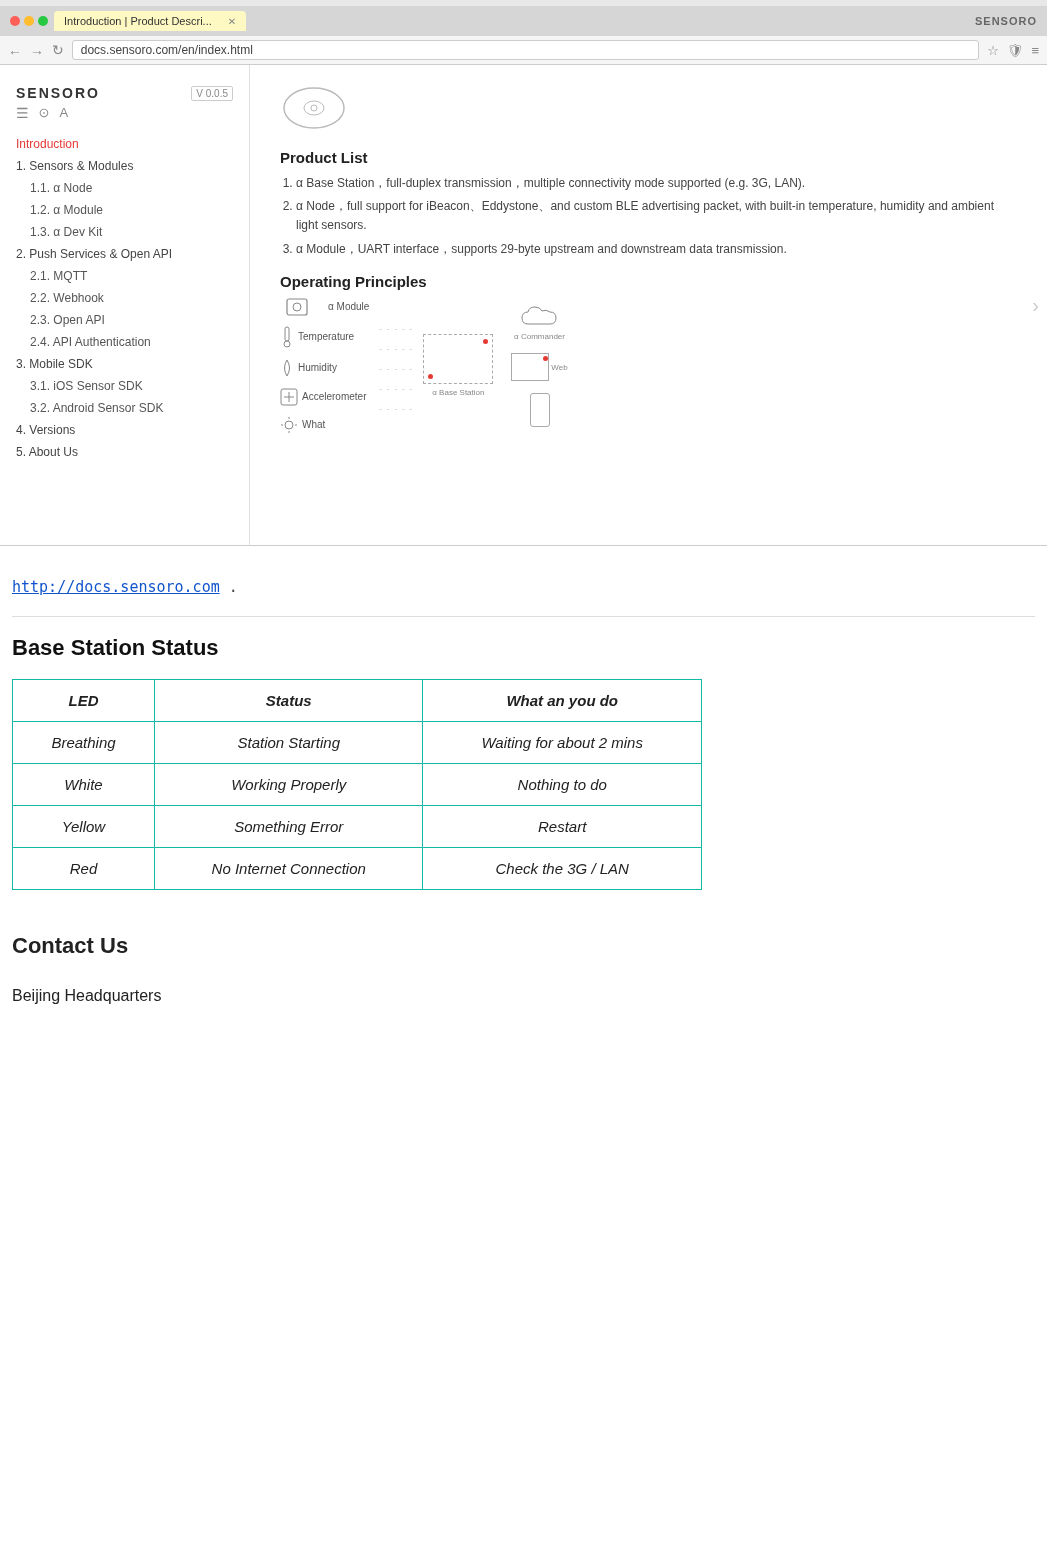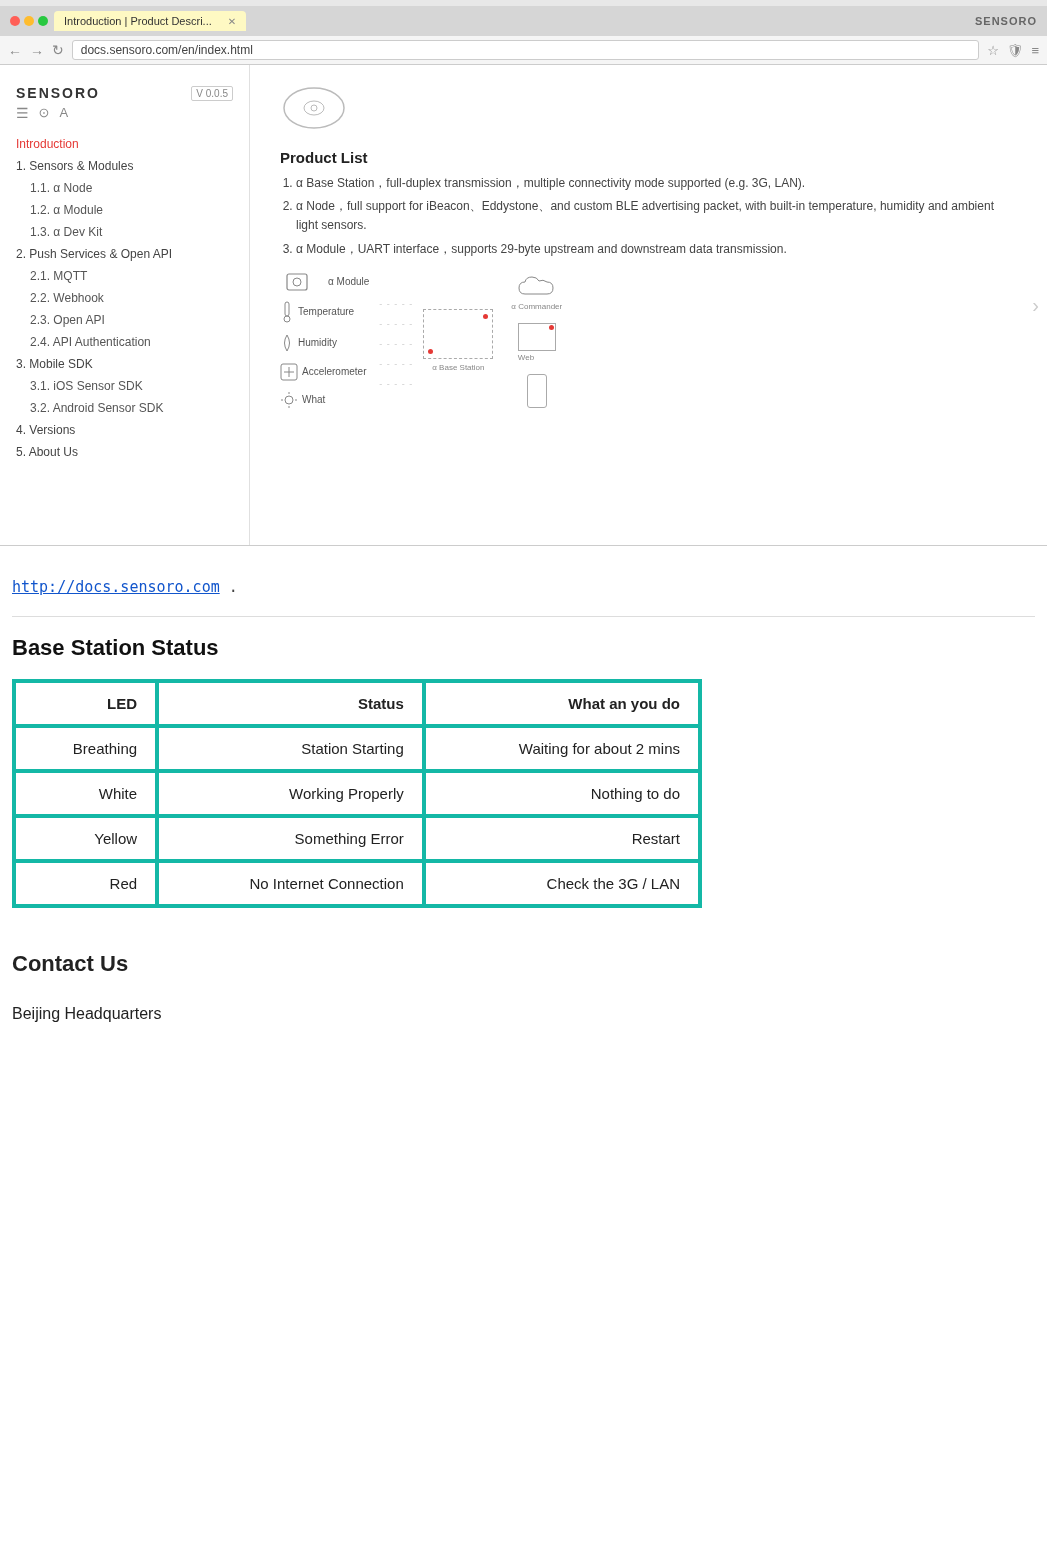--- a/index.html
+++ b/index.html
@@ -196,24 +196,25 @@
       font-weight: bold;
       margin-bottom: 18px;
       color: #111;
     }
     table {
       border-collapse: collapse;
       width: 690px;
       margin-bottom: 36px;
     }
     th, td {
-      border: 4px solid #14b8a6;
+      border: 1px solid #14b8a6;
       padding: 12px 18px;
-      text-align: right;
+      text-align: center;
       font-size: 15px;
+      font-style: italic;
     }
     th {
       font-weight: bold;
       background: #fff;
     }
     td {
       background: #fff;
     }
     .contact-section {
       font-size: 16px;
@@ -309,20 +310,21 @@
         </svg>
       </div>
 
       <div class="doc-section-title">Product List</div>
       <ol class="doc-list">
         <li>α Base Station，full-duplex transmission，multiple connectivity mode supported (e.g. 3G, LAN).</li>
         <li>α Node，full support for iBeacon、Eddystone、and custom BLE advertising packet, with built-in temperature, humidity and ambient light sensors.</li>
         <li>α Module，UART interface，supports 29-byte upstream and downstream data transmission.</li>
       </ol>
 
+      <div class="doc-section-title">Operating Principles</div>
 
       <div style="display:flex;align-items:center;gap:10px;font-size:10px;color:#555;margin-top:8px;">
 
         <div style="display:flex;flex-direction:column;gap:10px;">
           <div style="display:flex;align-items:center;gap:20px;padding-left:6px;">
             <svg width="22" height="18" viewBox="0 0 22 18">
                 <rect x="1" y="1" width="20" height="16" rx="2" fill="none" stroke="#888" stroke-width="1.2"></rect>
                 <circle cx="11" cy="9" r="4" fill="none" stroke="#888" stroke-width="1"></circle>
               </svg>
             <span>α Module</span>
@@ -378,21 +380,21 @@
 
         <div style="display:flex;flex-direction:column;gap:12px;align-items:center;margin-left:8px;">
 
           <div style="display:flex;flex-direction:column;align-items:center;gap:2px;">
             <svg width="44" height="26" viewBox="0 0 44 26">
               <path d="M10 20 Q4 20 4 14 Q4 8 10 8 Q11 3 17 3 Q22 3 24 7 Q28 5 32 8 Q38 8 38 14 Q38 20 32 20 Z" fill="none" stroke="#888" stroke-width="1"></path>
             </svg>
             <span style="font-size:8px;color:#888;">α Commander</span>
           </div>
 
-          <div style="display:flex;flex-direction:column;align-items:flex-start;gap:2px;">
+          <div style="display:flex;flex-direction:row;align-items:center;gap:2px;">
             <div style="width:38px;height:28px;border:1px solid #aaa;display:flex;align-items:center;justify-content:center;font-size:8px;color:#888;">
               <div style="width:5px;height:5px;background:#e53935;border-radius:50%;position:absolute;margin-left:30px;margin-top:-18px;"></div>
             </div>
             <span style="font-size:8px;color:#888;">Web</span>
           </div>
 
           <div style="width:20px;height:34px;border:1px solid #aaa;border-radius:3px;"></div>
         </div>
       </div>
 

